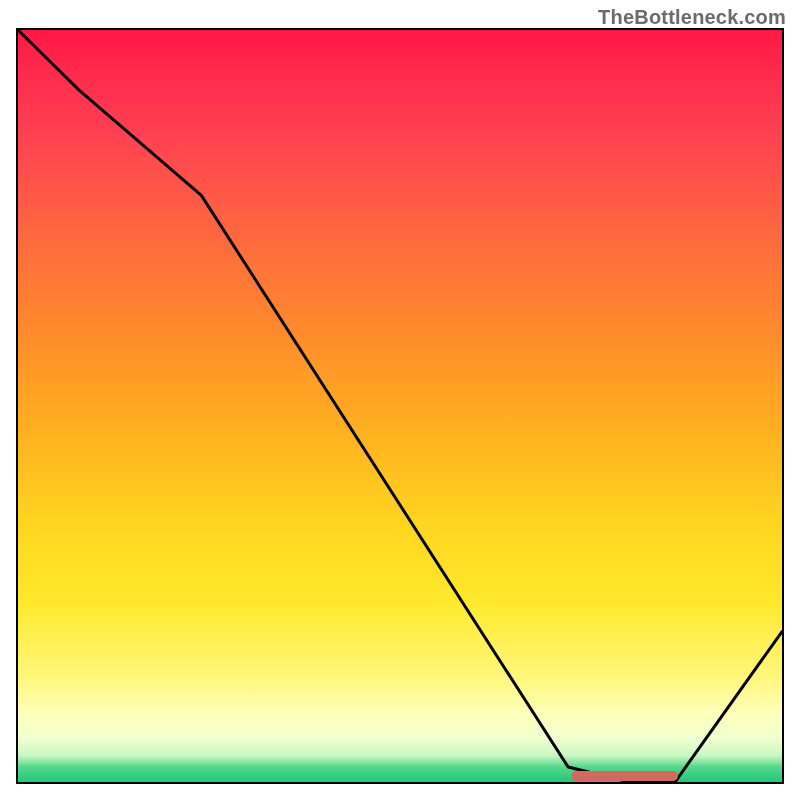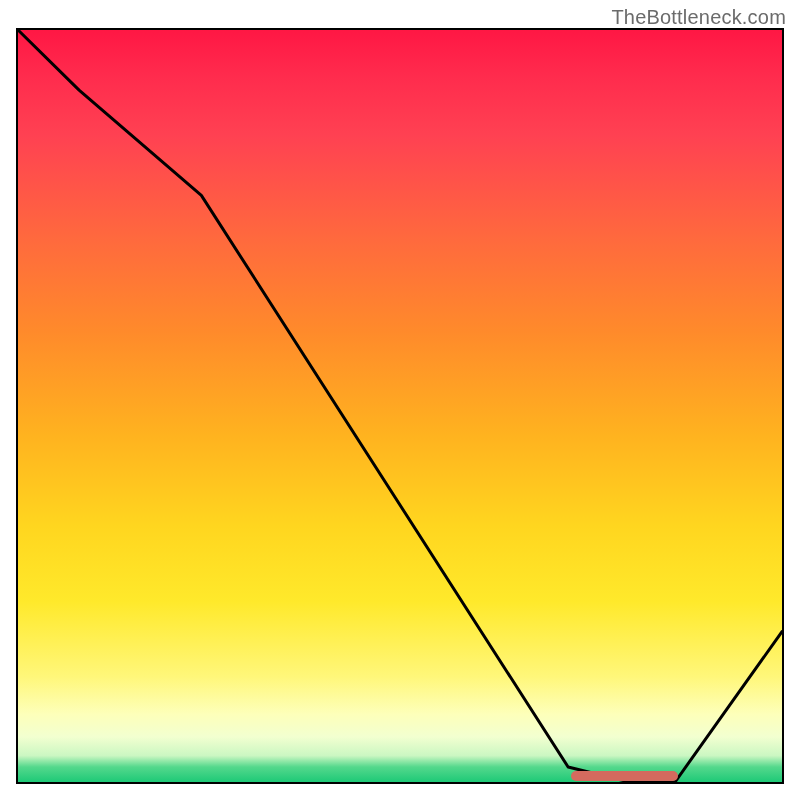--- a/index.html
+++ b/index.html
@@ -15,21 +15,21 @@
     position: relative;
     width: 800px;
     height: 800px;
   }
   .watermark {
     position: absolute;
     top: 6px;
     right: 14px;
     color: #6b6b6b;
     font-size: 20px;
-    font-weight: 400;
+    font-weight: 700;
     letter-spacing: 0.2px;
     z-index: 50;
   }
   .plot-area {
     position: absolute;
     left: 16px;
     top: 28px;
     width: 768px;
     height: 756px;
     box-sizing: border-box;

